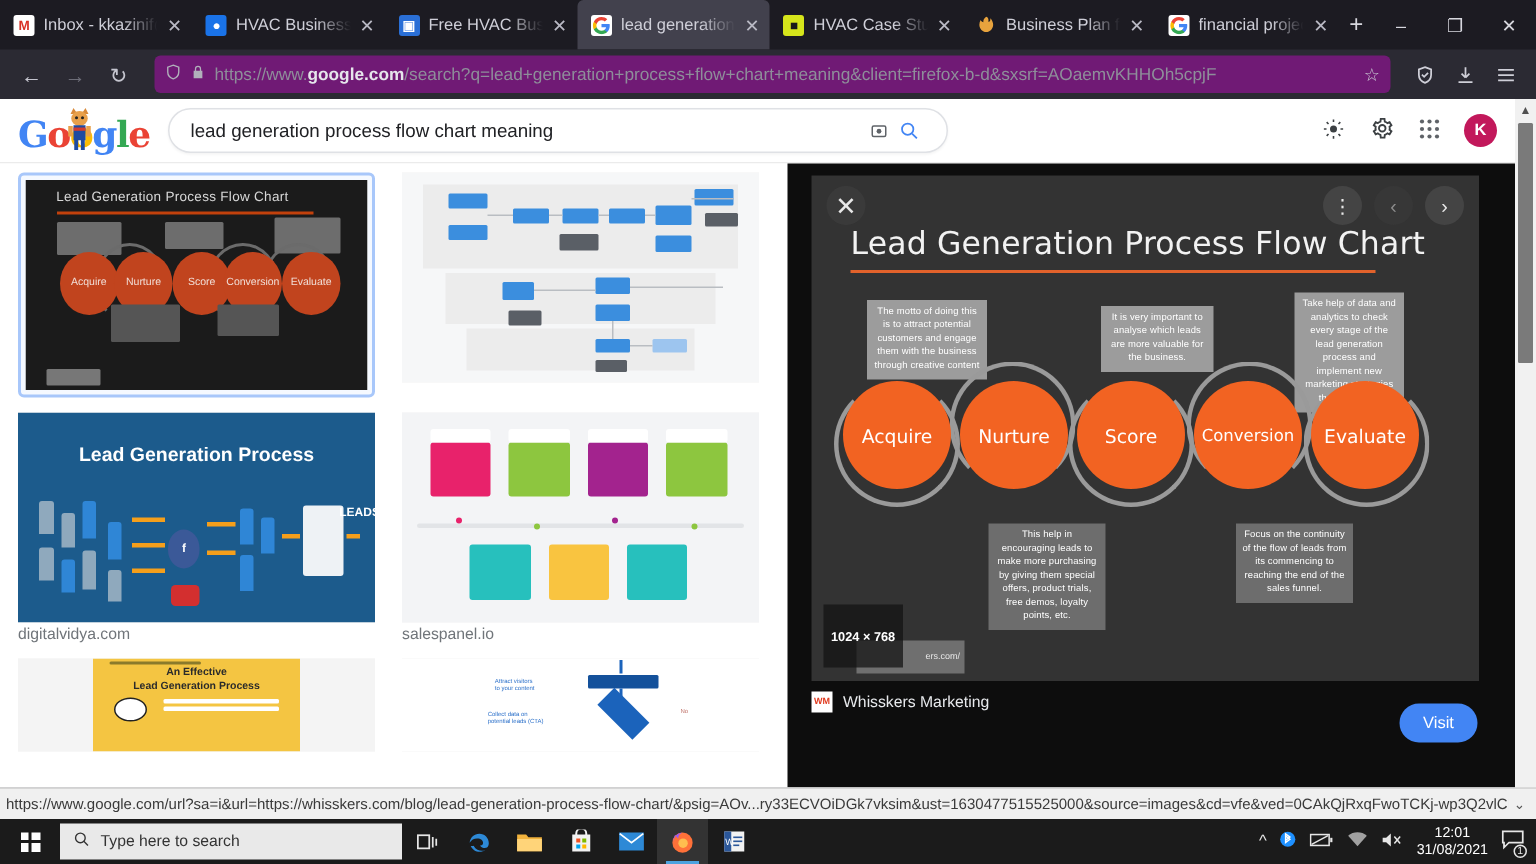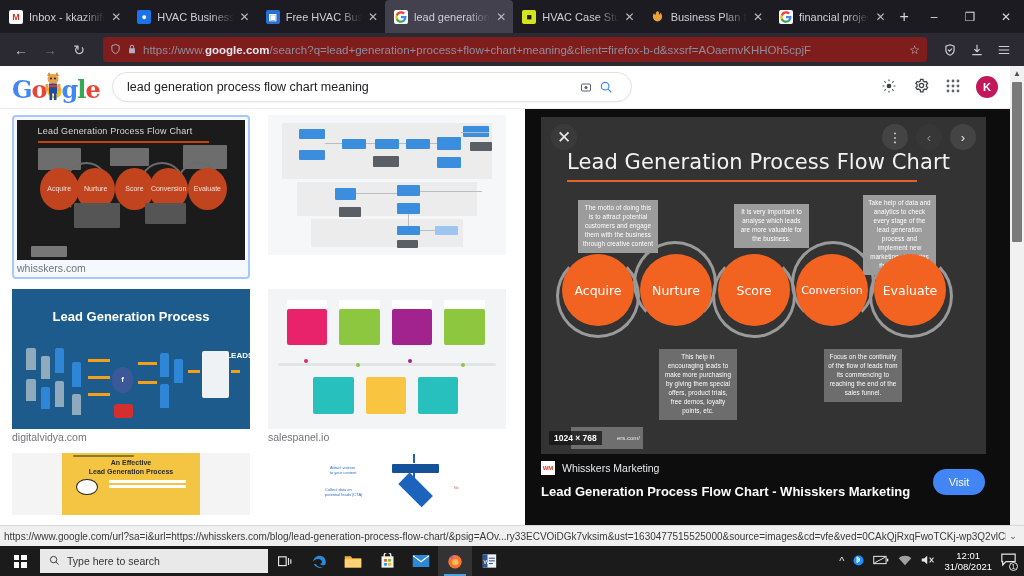--- a/index.html
+++ b/index.html
@@ -48,21 +48,21 @@
   .fi-fire  { background:transparent; color:#e8a33d; font-size:12px; }
 
   .navbar {
     position: absolute; top: 33px; left: 0; width: 1024px; height: 33px;
     background: #2b2a33; display: flex; align-items: center; padding: 0 8px; gap: 3px;
   }
   .navbtn { width: 26px; height: 24px; display:flex; align-items:center; justify-content:center;
             color: #c5c5cf; font-size: 14px; }
   .navbtn.dim { color: #6d6d78; }
   .urlbar {
-    flex: 1; height: 25px; background: #7f1d1d; border-radius: 4px;
+    flex: 1; height: 25px; background: #701a75; border-radius: 4px;
     display: flex; align-items: center; gap: 6px; padding: 0 7px;
     margin: 0 8px; overflow: hidden;
   }
   .urlbar .shield, .urlbar .lock { color: #b1b1bb; font-size: 11px; flex:0 0 auto; }
   .urltext {
     font-size: 11.5px; color: #8e8e9a; white-space: nowrap; overflow: hidden;
     flex: 1; text-overflow: clip;
   }
   .urltext b { color: #e6e6ec; font-weight: 600; }
   .urlbar .star { color:#c9c9d3; font-size: 12px; flex:0 0 auto;}
@@ -217,21 +217,21 @@
     color: #fff; font-size: 12.5px; display: flex; align-items: center; justify-content: center;
     font-family: "DejaVu Sans", sans-serif;
   }
   .pv-ring {
     position: absolute; width: 84px; height: 84px; border-radius: 50%;
     border: 3px solid #9a9a9a; border-top-color: transparent;
   }
   .pv-ring.up { border: 3px solid #9a9a9a; border-bottom-color: transparent; }
   .pv-dim {
     position: absolute; left: 8px; bottom: 9px; background: rgba(20,20,20,.75);
-    color: #fff; font-size: 8.5px; padding: 2px 5px; font-weight: bold; z-index:4;
+    color: #fff; font-size: 8.5px; padding: 16px 5px; font-weight: bold; z-index:4;
   }
   .pv-wm {
     position: absolute; left: 30px; bottom: 5px; background: rgba(160,160,160,.55);
     width: 72px; height: 22px; color: #e8e8e8; font-size: 6px;
     display:flex; align-items:center; justify-content:flex-end; padding-right:3px;
   }
   .pv-info { position: absolute; left: 16px; top: 352px; width: 462px; color: #e8eaed; }
   .pv-srcline { display: flex; align-items: center; gap: 7px; }
   .pv-srcico {
     width: 14px; height: 14px; background: #fff; position: relative; overflow:hidden;
@@ -476,21 +476,20 @@
               <div class="circ" style="left:10%">Acquire</div>
               <div class="circ" style="left:26%">Nurture</div>
               <div class="circ" style="left:43%">Score</div>
               <div class="circ" style="left:58%">Conversion</div>
               <div class="circ" style="left:75%">Evaluate</div>
               <div class="boxd" style="left:25%;top:59%;width:20%;height:18%"></div>
               <div class="boxd" style="left:56%;top:59%;width:18%;height:15%"></div>
               <div class="boxd" style="left:6%;top:90%;width:16%;height:8%;background:#777"></div>
             </div>
           </div>
-          <div class="card-src">whisskers.com</div>
         </div>
 
         <div class="card">
           <div class="thumb">
             <div class="lc">
               <div class="band" style="left:6%;top:6%;width:88%;height:40%"></div>
               <div class="band" style="left:12%;top:48%;width:76%;height:24%"></div>
               <div class="band" style="left:18%;top:74%;width:64%;height:20%"></div>
               <div class="b" style="left:13%;top:10%;width:11%;height:7%"></div>
               <div class="b" style="left:13%;top:25%;width:11%;height:7%"></div>
@@ -644,21 +643,20 @@
         <div class="pv-dim">1024 × 768</div>
       </div>
 
       <div class="pv-info">
         <div class="pv-srcline">
           <span class="pv-srcico">
               <i>WM</i>
             </span>
           <span class="pv-srcname">Whisskers Marketing</span>
         </div>
-        <div class="pv-h">Lead Generation Process Flow Chart - Whisskers Marketing</div>
         <div class="pv-visit">Visit</div>
       </div>
     </div>
   </div>
 </div>
 
 <div class="pg-scroll">
   <div class="up">▲</div>
   <div class="thumbbar"></div>
 </div>

